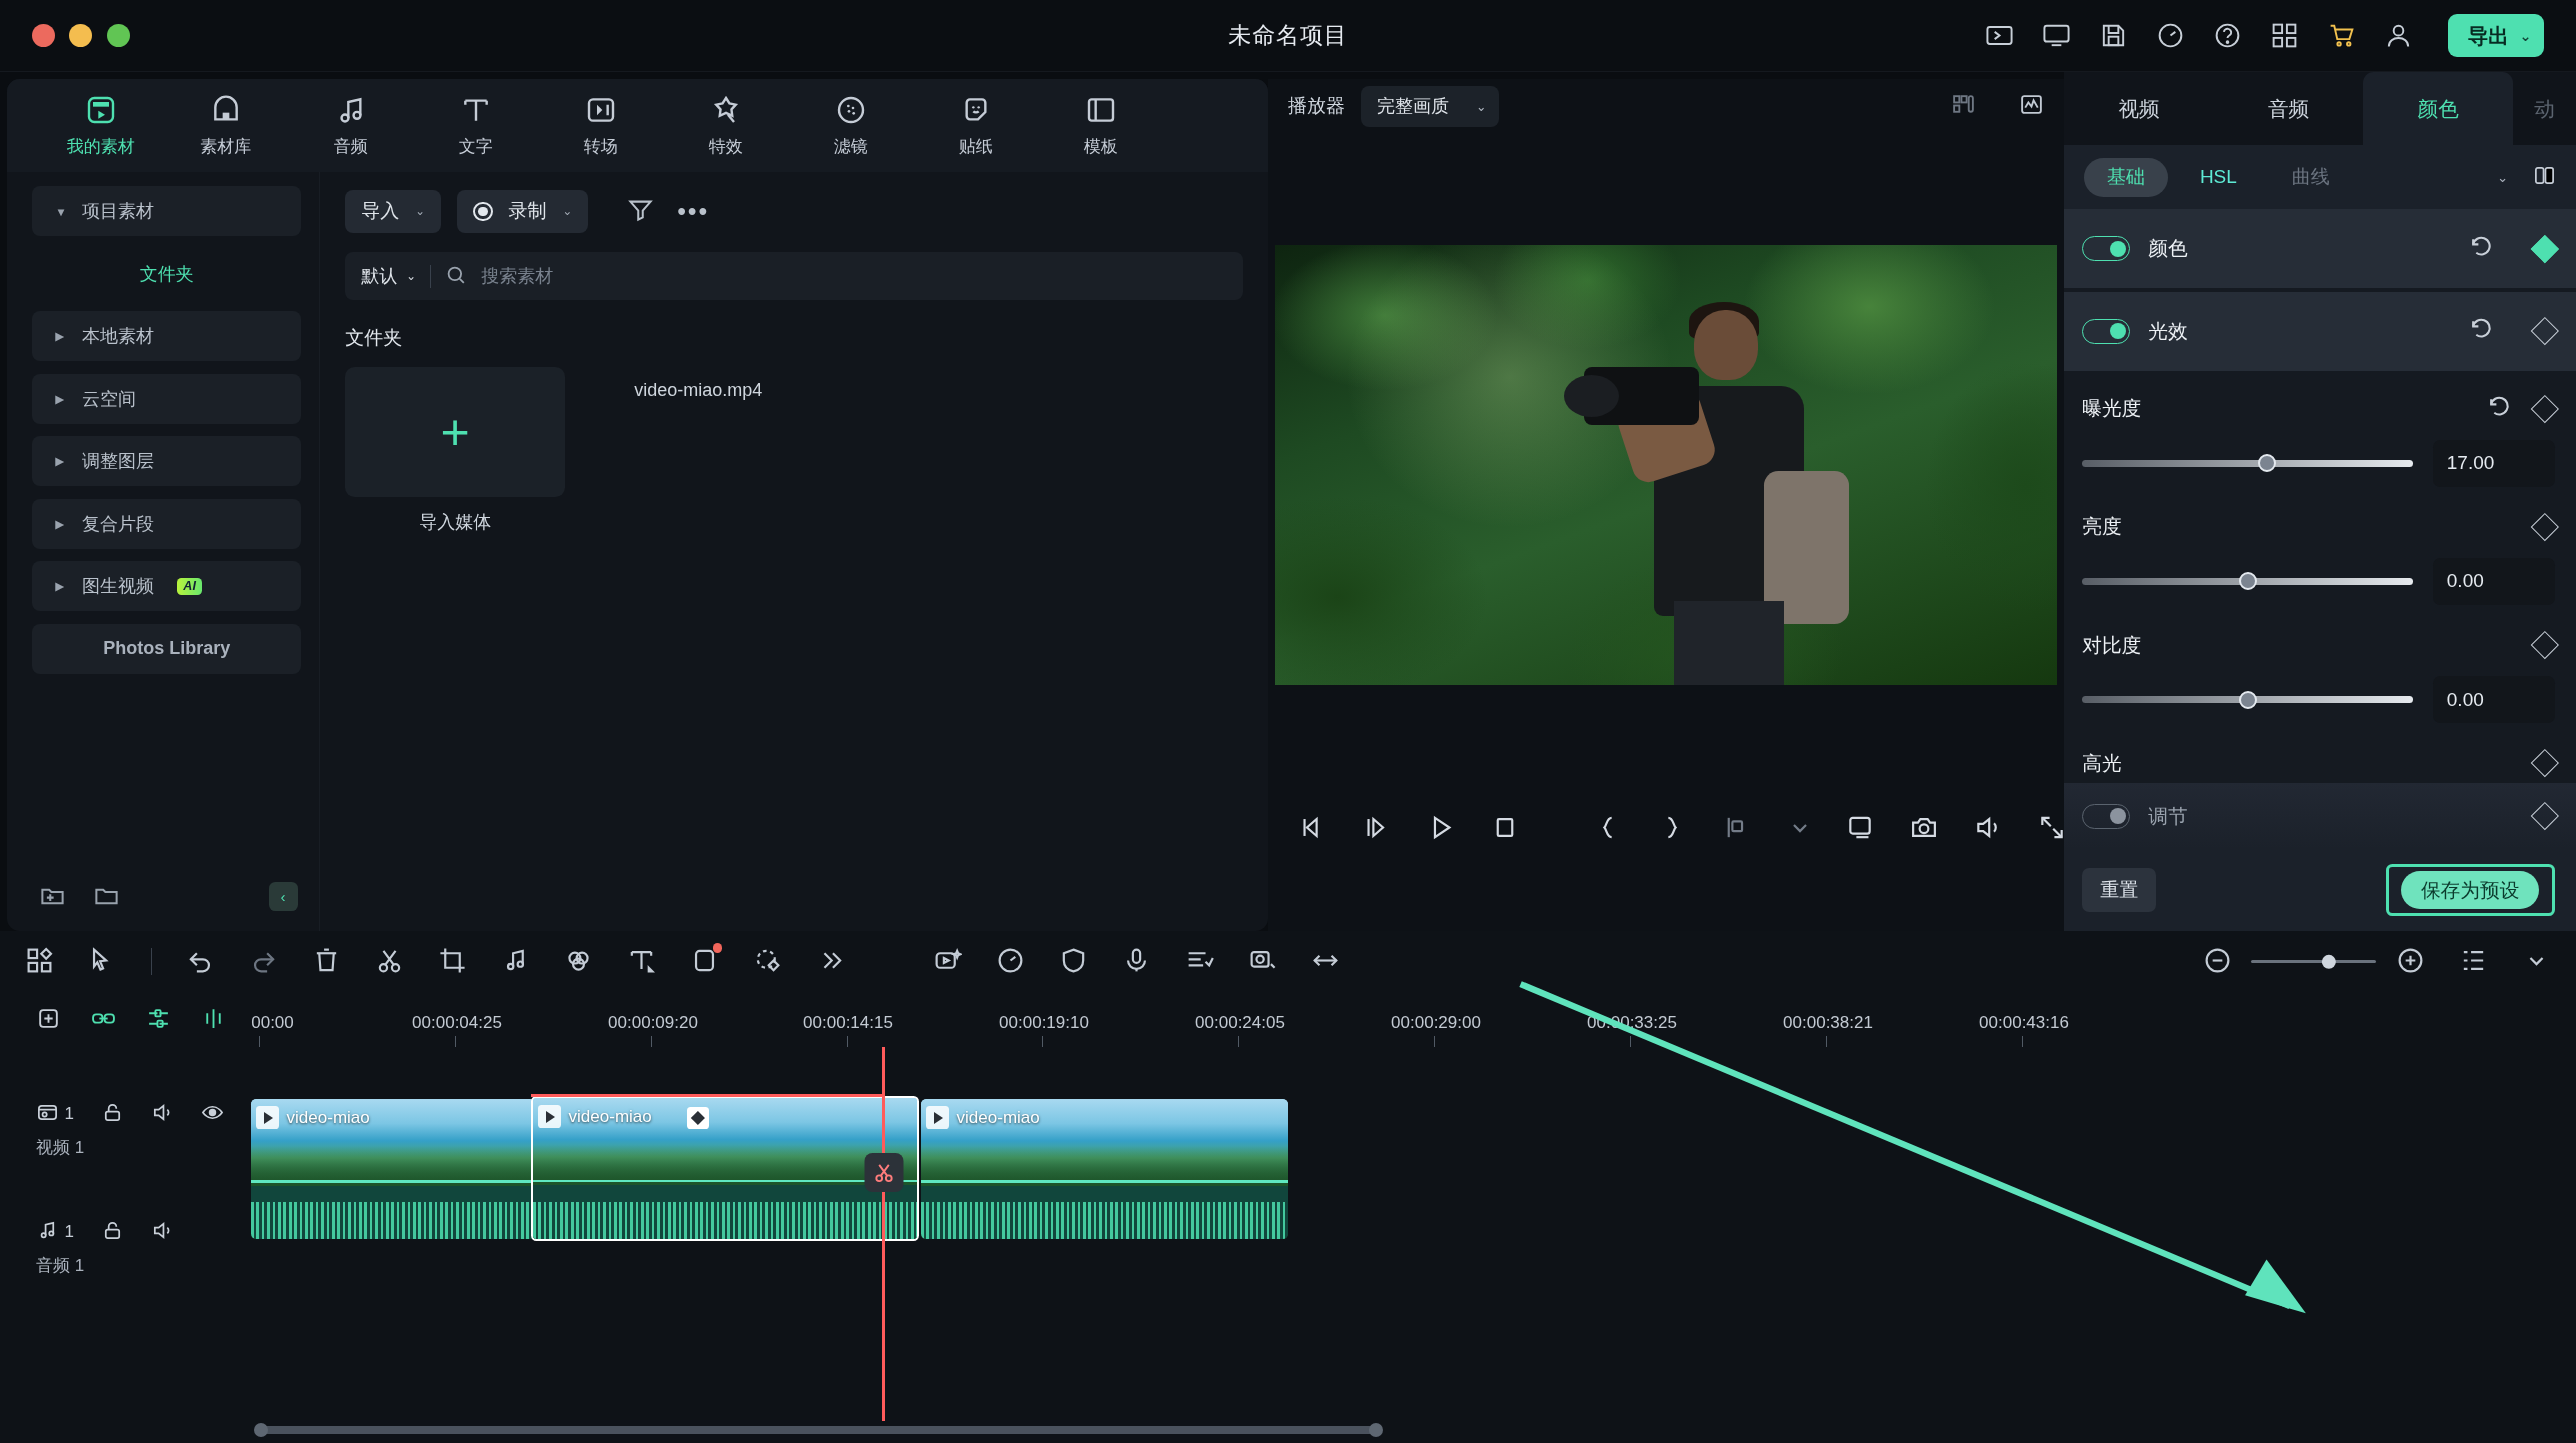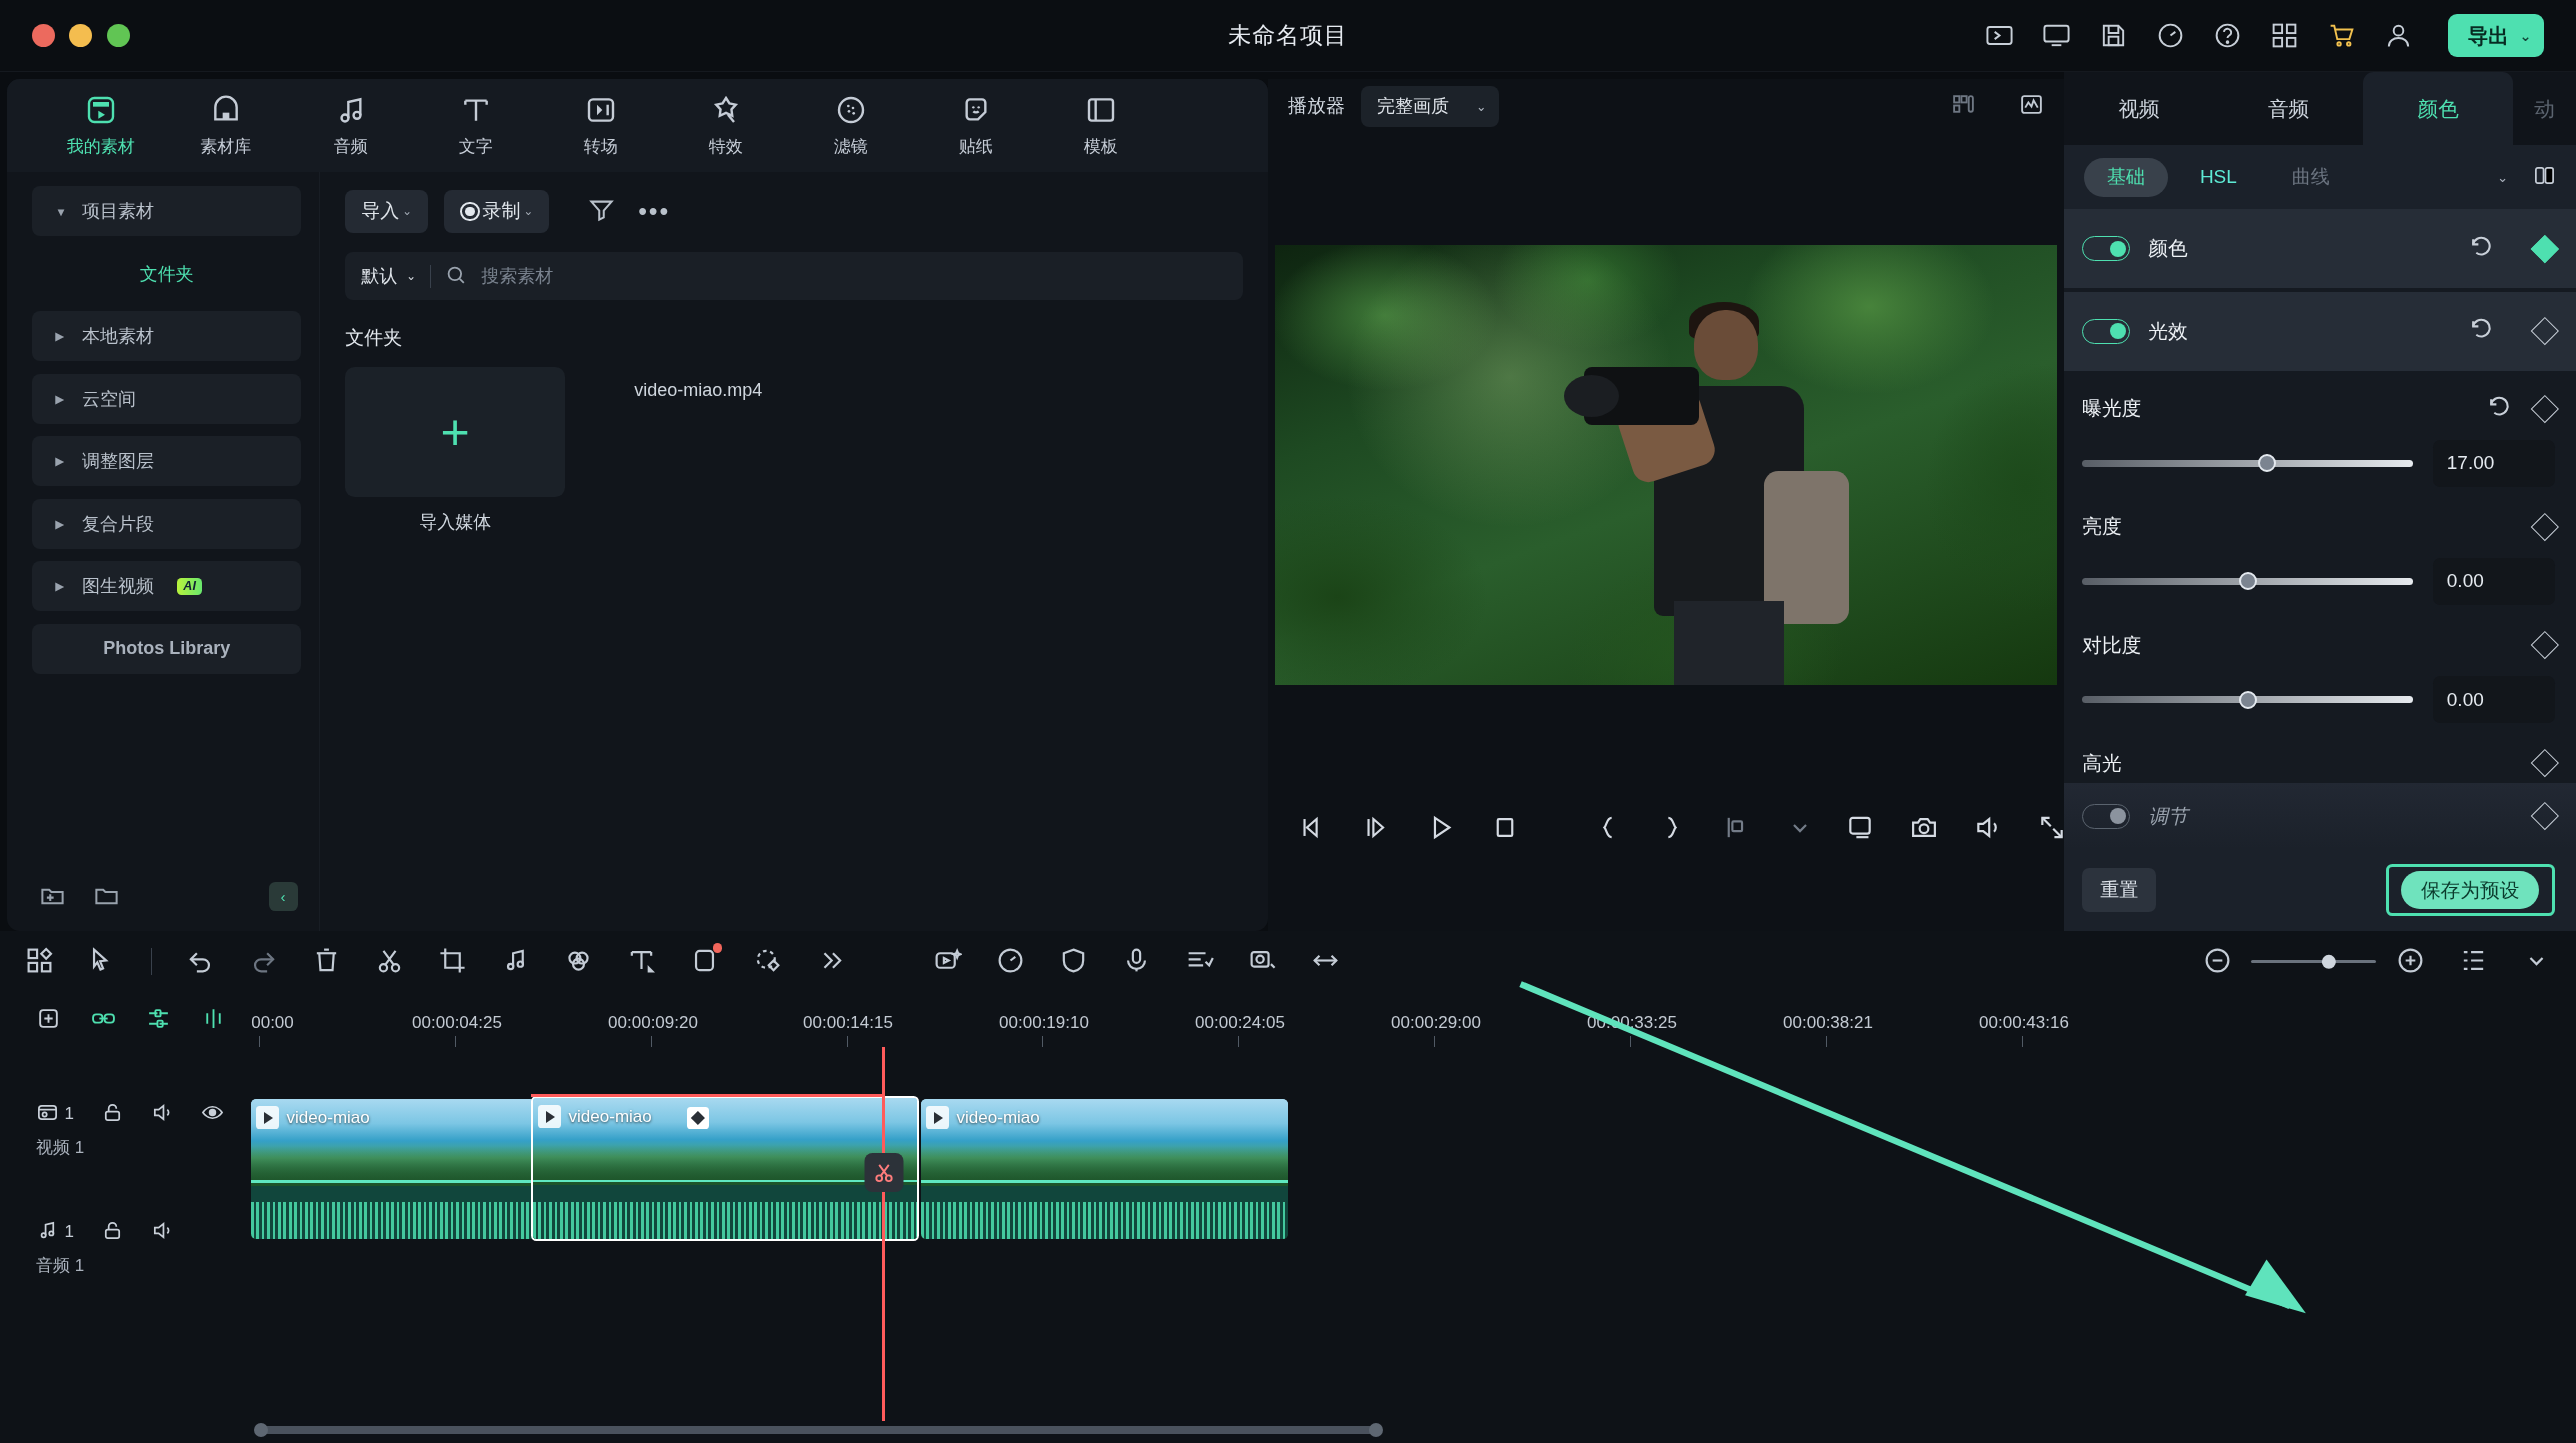--- a/index.html
+++ b/index.html
@@ -111,21 +111,21 @@
     margin-left: auto; width: 29px; height: 29px;
     background: #2a3a38; border-radius: 6.3px; color: #4ee0b0;
     display:flex; align-items:center; justify-content:center; font-size: 15px;
   }
 
   
   .browser { flex: 1 1 auto; padding: 14.3px 25px 0 25px; min-width: 0; }
   .browser-top { display: flex; align-items: center; height: 50px; }
   .pill {
     height: 43px; background: #242a33; border-radius: 8px;
-    display: flex; align-items: center; gap: 3px;
+    display: flex; align-items: center; gap: 16px;
     padding: 0 16px; color: #dfe4ea; font-size: 19px; margin-right: 16px; text-align: center;
   }
   .pill .caret { font-size: 11.6px; color: #aab2bd; }
   .rec-dot {
     width: 19.7px; height: 19.7px; border-radius: 50%;
     border: 2.2px solid #e2e7ed; display:flex; align-items:center; justify-content:center;
   }
   .rec-dot i { width: 9.8px; height: 9.8px; border-radius: 50%; background: #e2e7ed; display:block; }
   .bt-ico { color: #b9c1cb; margin-left: 23px; }
   .bt-ico svg { width: 27px; height: 27px; stroke: currentColor; fill: none; stroke-width: 1.8; }
@@ -315,21 +315,20 @@
     width: 122px; flex: 0 0 122px; height: 47px; background:#12161b;
     border-radius: 7.2px; color: #e6ebf1; font-size: 19px;
     display: flex; align-items: center; padding-left: 14.3px;
   }
 
   .rp-foot { flex: 0 0 auto; background:#1b212a; }
   .foot-sect {
     height: 66px; display: flex; align-items: center;
     padding: 0 21.5px 0 18px; gap: 18px;
     background: linear-gradient(#222833,#1b212a);
-    font-style: italic;
   }
   .foot-sect .nm { color: #9aa3ae; font-size: 19.7px; }
   .foot-sect .sp { flex: 1; }
   .foot-btns { height: 82px; display: flex; align-items: center; padding: 0 21.5px 0 18px; }
   .reset-btn {
     background: #2c333d; color: #dde3ea; font-size: 19px;
     border-radius: 7.2px; padding: 9px 18px;
   }
   .foot-btns .sp { flex: 1; }
   .preset-wrap { border: 3.6px solid #4ee0b0; border-radius: 6.3px; padding: 9.8px 12.5px; }

